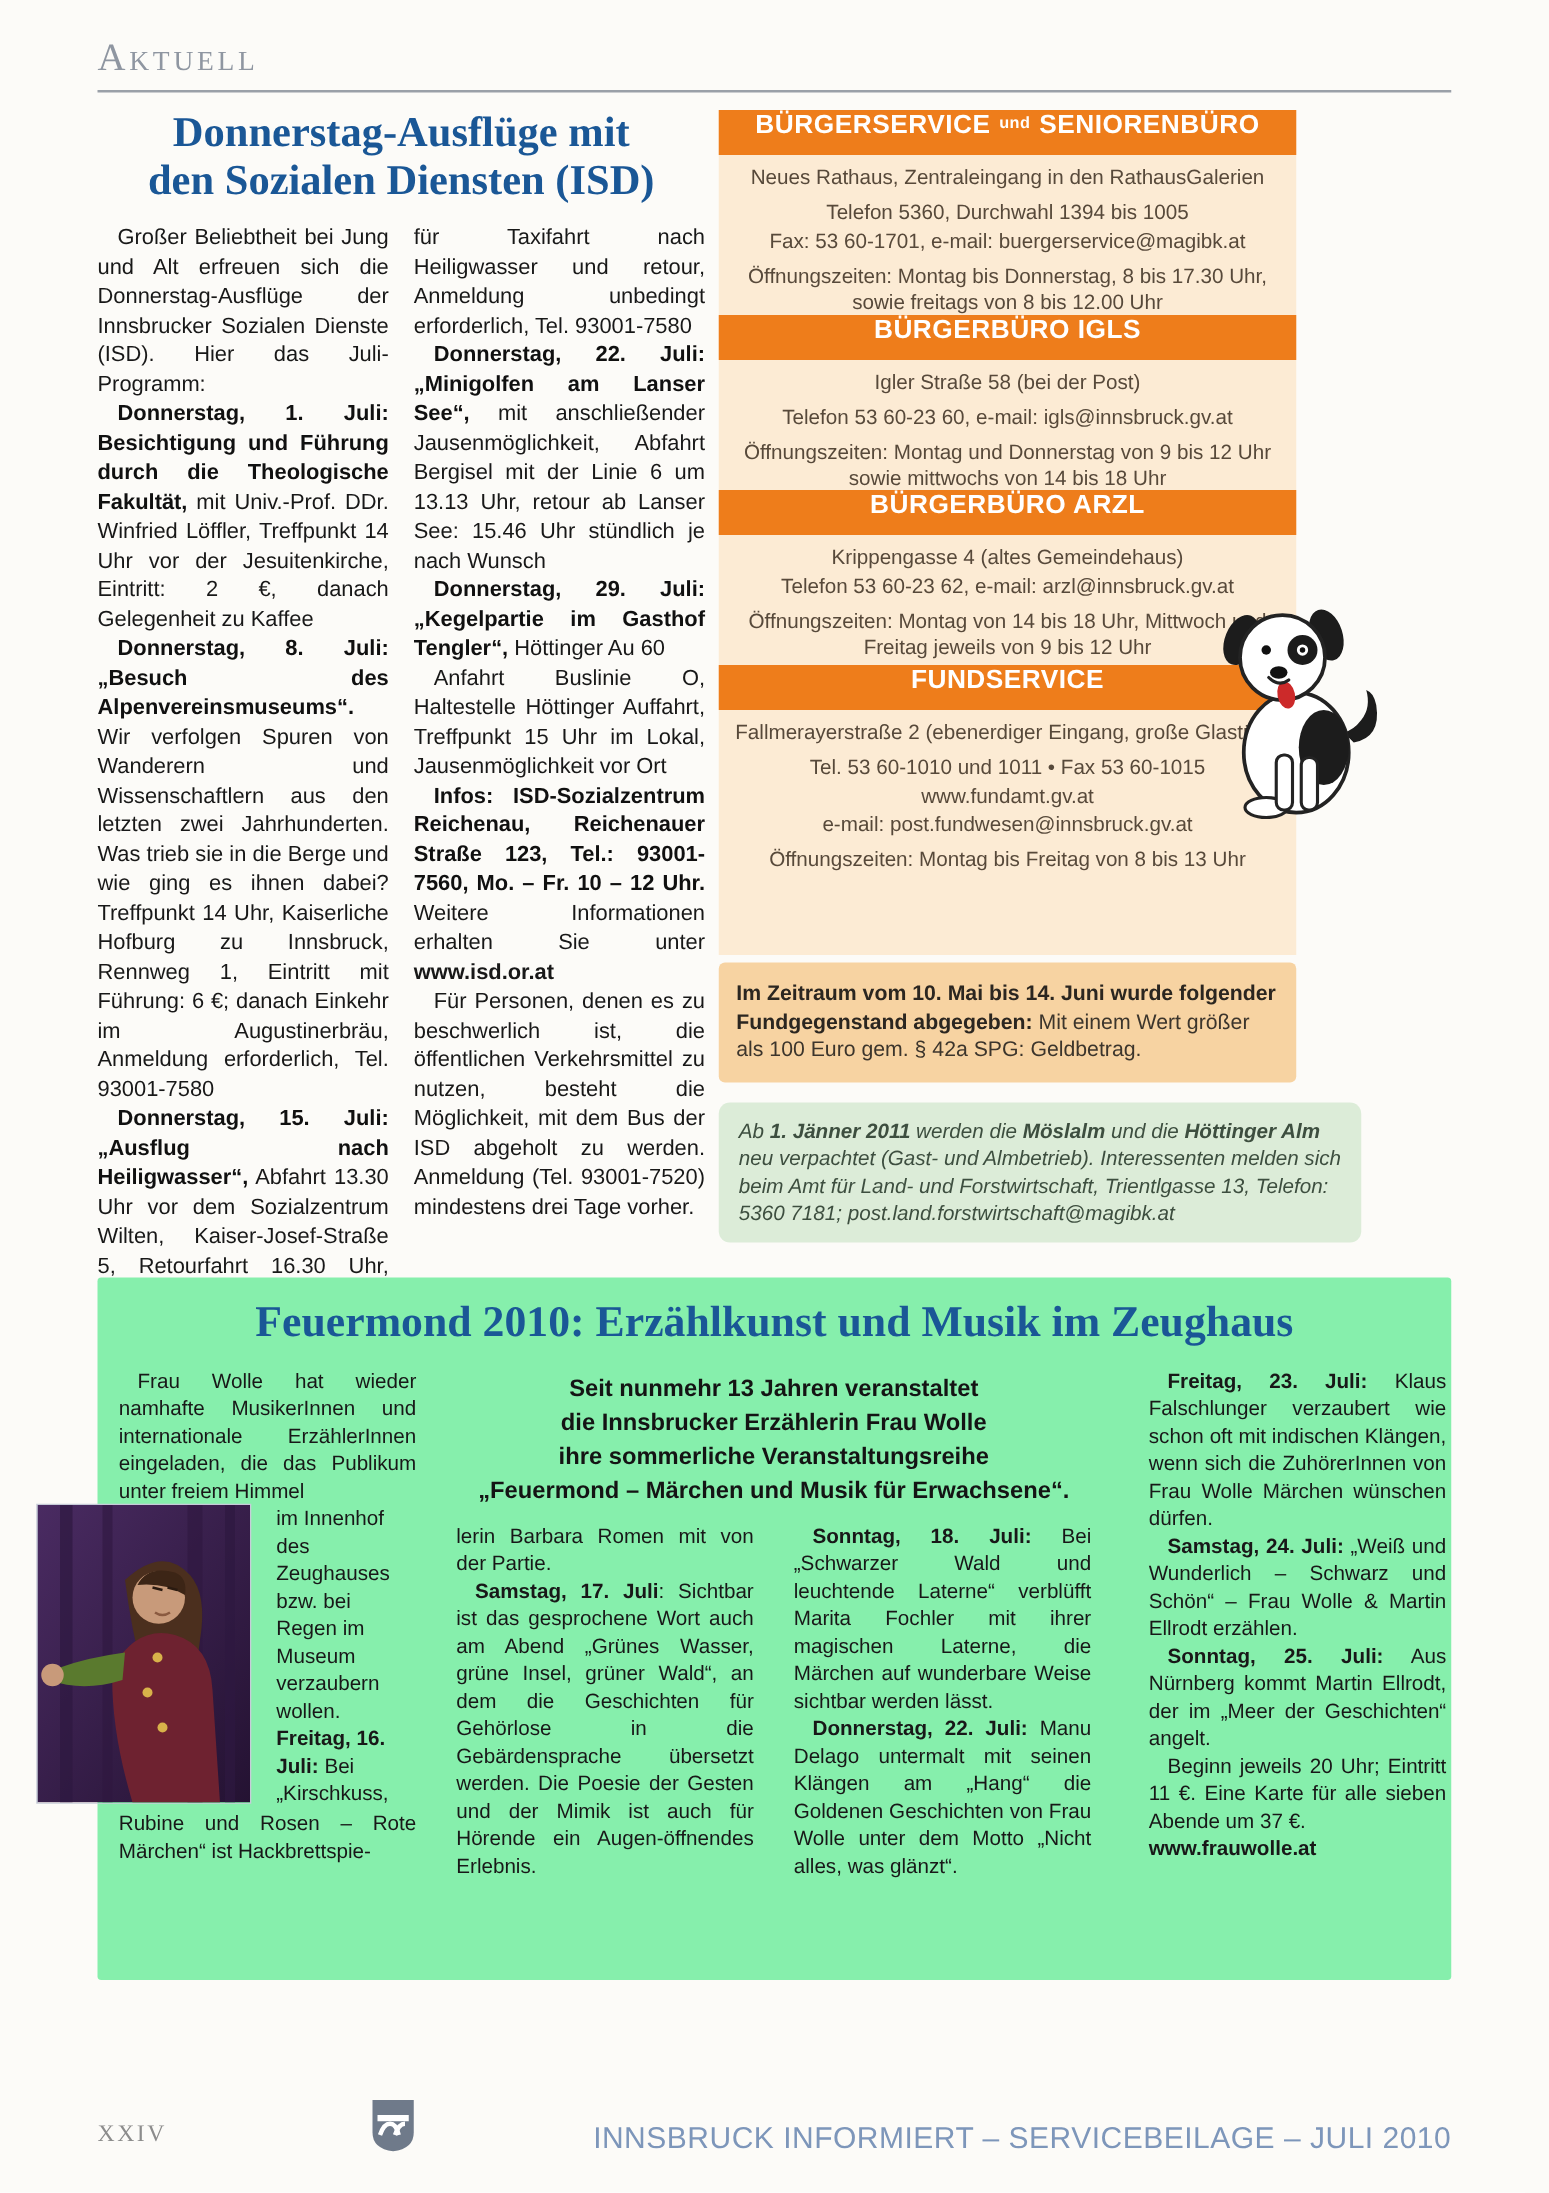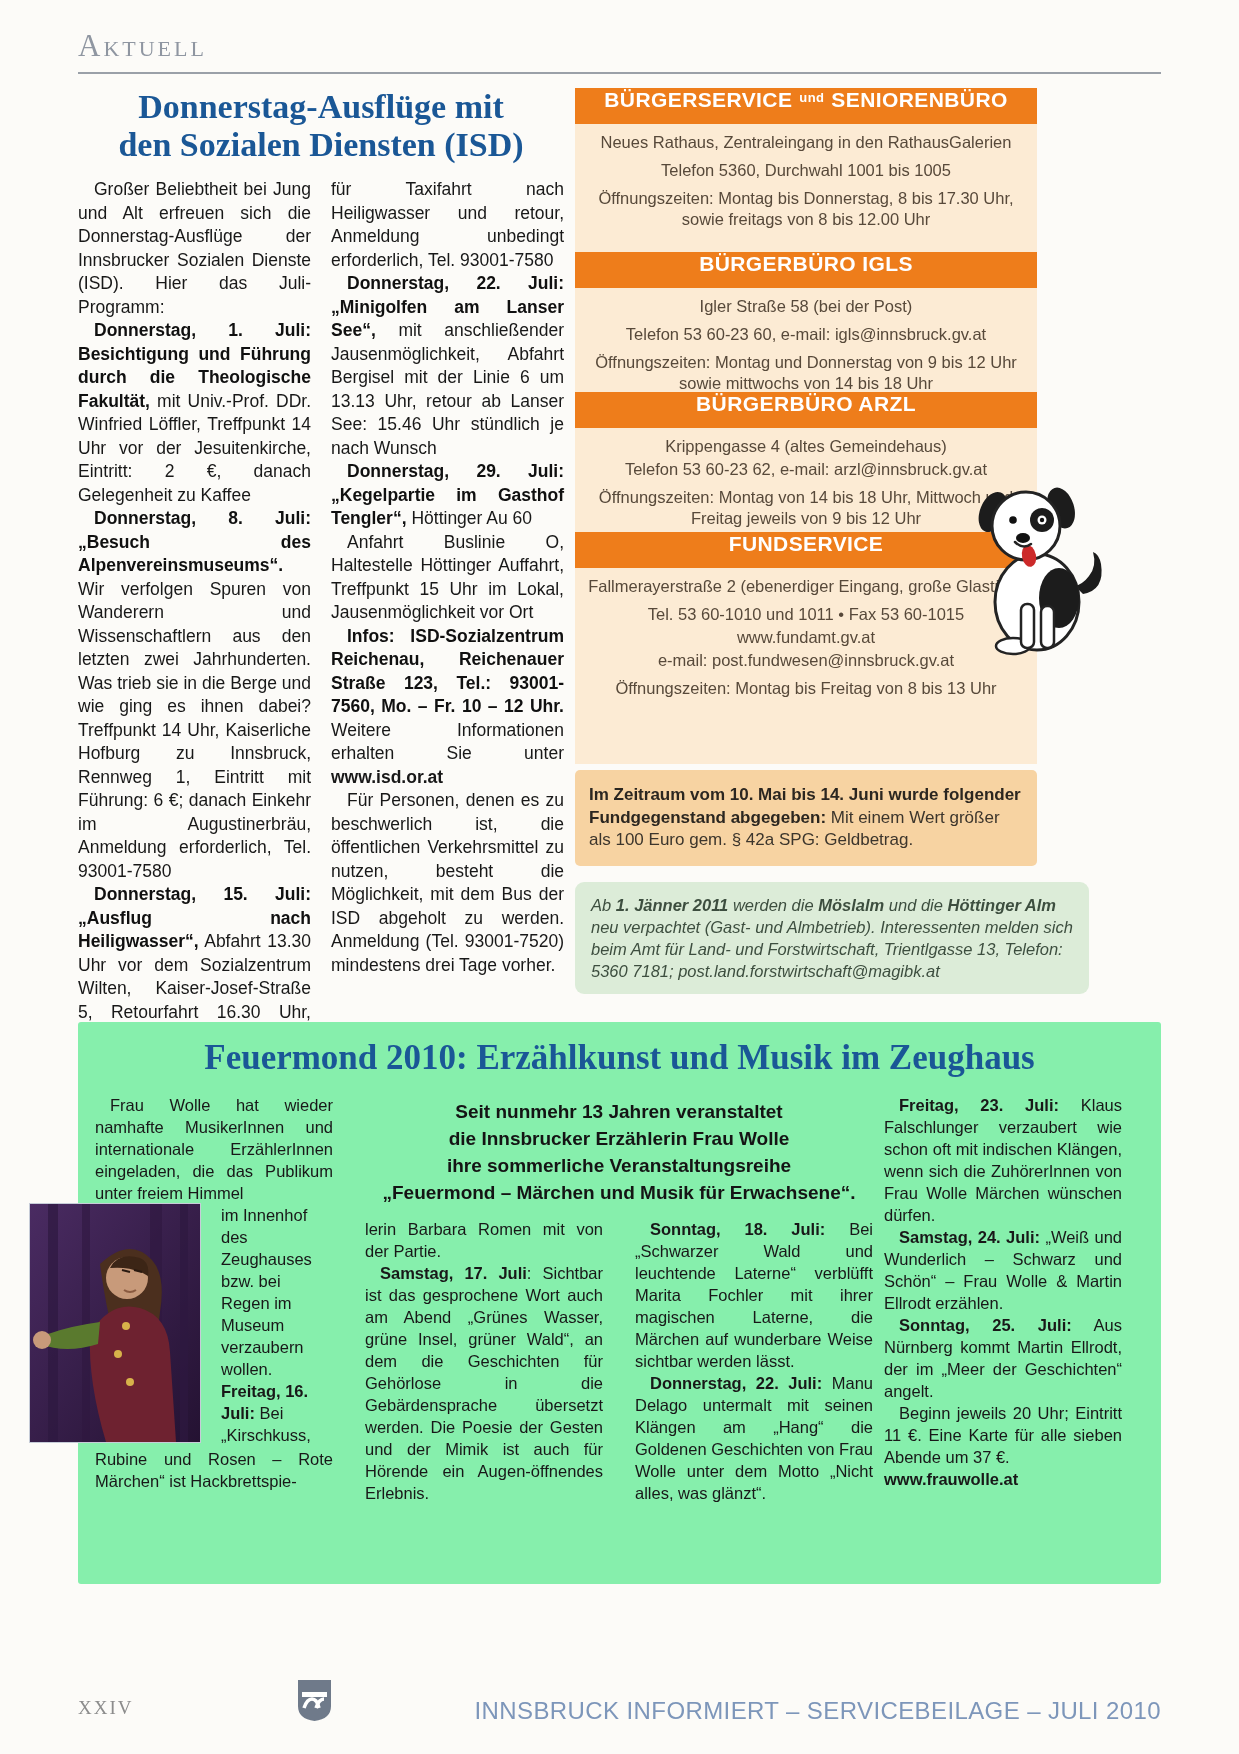--- a/index.html
+++ b/index.html
@@ -49,21 +49,21 @@
          font-family:"Liberation Serif",serif;font-weight:bold;font-size:35px;color:#1a5796;}
   .fm-intro{position:absolute;left:287px;top:76px;width:508px;text-align:center;font-weight:bold;
             font-size:19px;line-height:27px;white-space:pre-line;color:#141414;}
   .fm-col{position:absolute;font-size:16.5px;line-height:22px;text-align:justify;color:#181818;}
   .fm-col p{margin:0;text-indent:15px;}
   .fm-col p.noind{text-indent:0;}
   .fm-col b{font-weight:bold;}
   #fmc1{left:17px;top:72px;width:238px;}
   #fmc2{left:287px;top:196px;width:238px;}
   #fmc3{left:557px;top:196px;width:238px;}
-  #fmc4{left:806px;top:72px;width:238px;}
+  #fmc4{left:841px;top:72px;width:238px;}
   .narrow{margin-left:126px;width:112px;text-align:left;min-height:244px;}
   .narrow p{text-indent:0;}
   .fm-photo{position:absolute;left:-48px;top:182px;width:170px;height:238px;z-index:4;
             box-shadow:0 0 0 1px #c6ccd8;}
 
   
   .footer-num{position:absolute;left:78px;top:1697px;font-family:"Liberation Serif",serif;
               font-variant:small-caps;font-size:19px;letter-spacing:2px;color:#8c8c8c;}
   .crest{position:absolute;left:296px;top:1678px;width:37px;height:45px;}
   .footer-journal{position:absolute;right:78px;top:1697px;font-size:24px;letter-spacing:.4px;color:#7d96ba;}
@@ -100,21 +100,22 @@
   <div class="rightcol">
     <div class="panel-bg"></div>
 
     <div class="obar" style="top:0;">
       <span>BÜRGERSERVICE</span>
       <span class="und">und</span>
       <span>SENIORENBÜRO</span>
     </div>
     <div class="pbody" style="top:44px;">
       <p>Neues Rathaus, Zentraleingang in den RathausGalerien</p>
-      <p class="gap">Telefon 5360, Durchwahl 1001 bis 1005</p>
+      <p class="gap">Telefon 5360, Durchwahl 1394 bis 1005</p>
+      <p>Fax: 53 60-1701, e-mail: buergerservice@magibk.at</p>
       <p class="gap">Öffnungszeiten: Montag bis Donnerstag, 8 bis 17.30 Uhr, sowie freitags von 8 bis 12.00 Uhr</p>
     </div>
 
     <div class="obar" style="top:164px;">
       <span>BÜRGERBÜRO IGLS</span>
     </div>
     <div class="pbody" style="top:208px;">
       <p>Igler Straße 58 (bei der Post)</p>
       <p class="gap">Telefon 53 60-23 60, e-mail: igls@innsbruck.gv.at</p>
       <p class="gap">Öffnungszeiten: Montag und Donnerstag von 9 bis 12 Uhr sowie mittwochs von 14 bis 18 Uhr</p>

